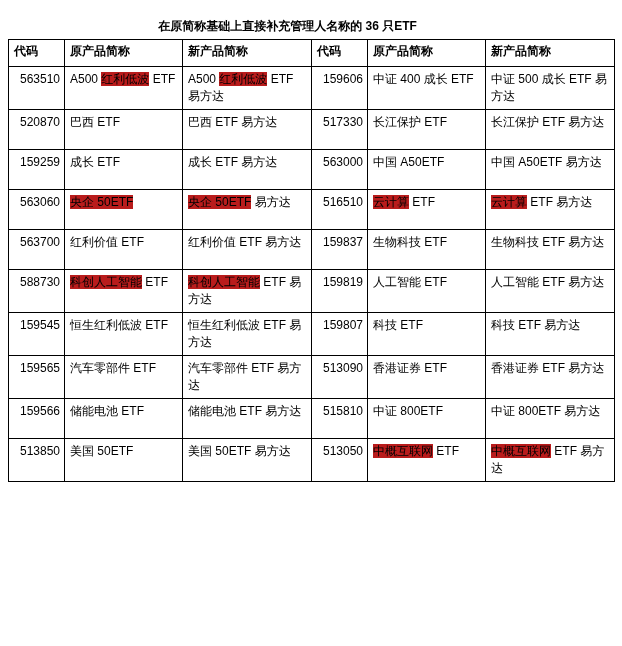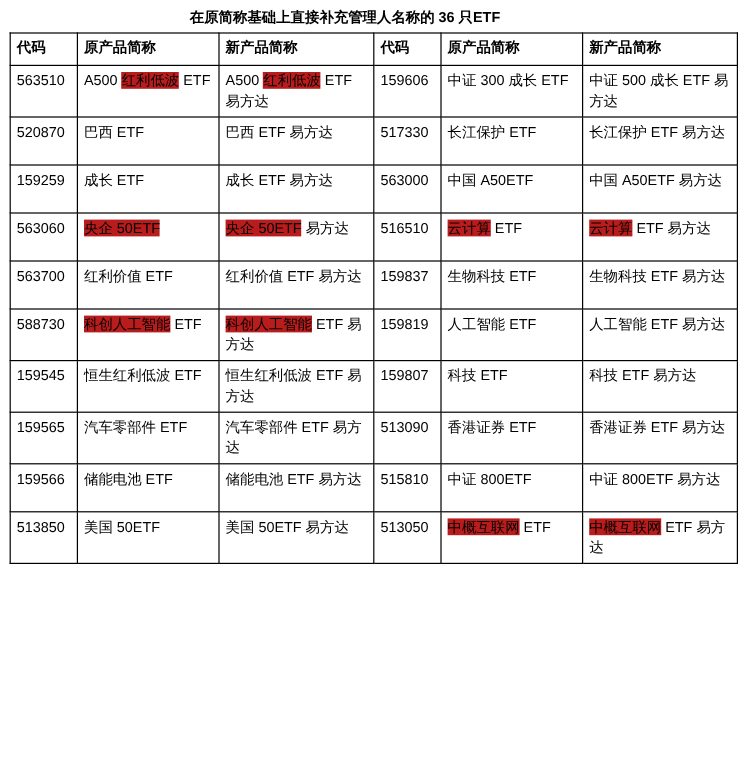--- a/index.html
+++ b/index.html
@@ -10,21 +10,21 @@
   body {
     width: 622px;
     height: 646px;
     font-family: "Liberation Serif", "DejaVu Serif", serif;
     color: #000000;
     overflow: hidden;
   }
   .page {
     width: 575px;
     box-sizing: border-box;
-    padding: 6px 8px 0 8px;
+    padding: 18px 8px 0 8px;
   }
   .doc-title {
     text-align: center;
     font-weight: bold;
     font-size: 12px;
     line-height: 16px;
     margin: 0 0 5px 0;
     font-family: "Liberation Sans", "DejaVu Sans", sans-serif;
   }
   table.etf {
@@ -51,20 +51,21 @@
     text-align: left;
     height: 20px;
     padding-top: 3px;
     padding-bottom: 3px;
   }
   table.etf tbody td {
     height: 40px;
     box-sizing: border-box;
   }
   td.code {
+    text-align: right;
     padding-right: 6px;
     font-family: "Liberation Serif", "DejaVu Serif", serif;
     font-size: 12px;
   }
   td.name {
     font-family: "Liberation Sans", "DejaVu Sans", sans-serif;
   }
   .hl {
     background: #b91c1c;
   }
@@ -94,21 +95,21 @@
         <th>原产品简称</th>
         <th>新产品简称</th>
       </tr>
     </thead>
     <tbody>
       <tr>
         <td class="code">563510</td>
         <td class="name">A500 <span class="hl">红利低波</span> ETF</td>
         <td class="name">A500 <span class="hl">红利低波</span> ETF 易方达</td>
         <td class="code">159606</td>
-        <td class="name">中证 300 成长 ETF</td>
+        <td class="name">中证 400 成长 ETF</td>
         <td class="name">中证 500 成长 ETF 易方达</td>
       </tr>
       <tr>
         <td class="code">520870</td>
         <td class="name">巴西 ETF</td>
         <td class="name">巴西 ETF 易方达</td>
         <td class="code">517330</td>
         <td class="name">长江保护 ETF</td>
         <td class="name">长江保护 ETF 易方达</td>
       </tr>

